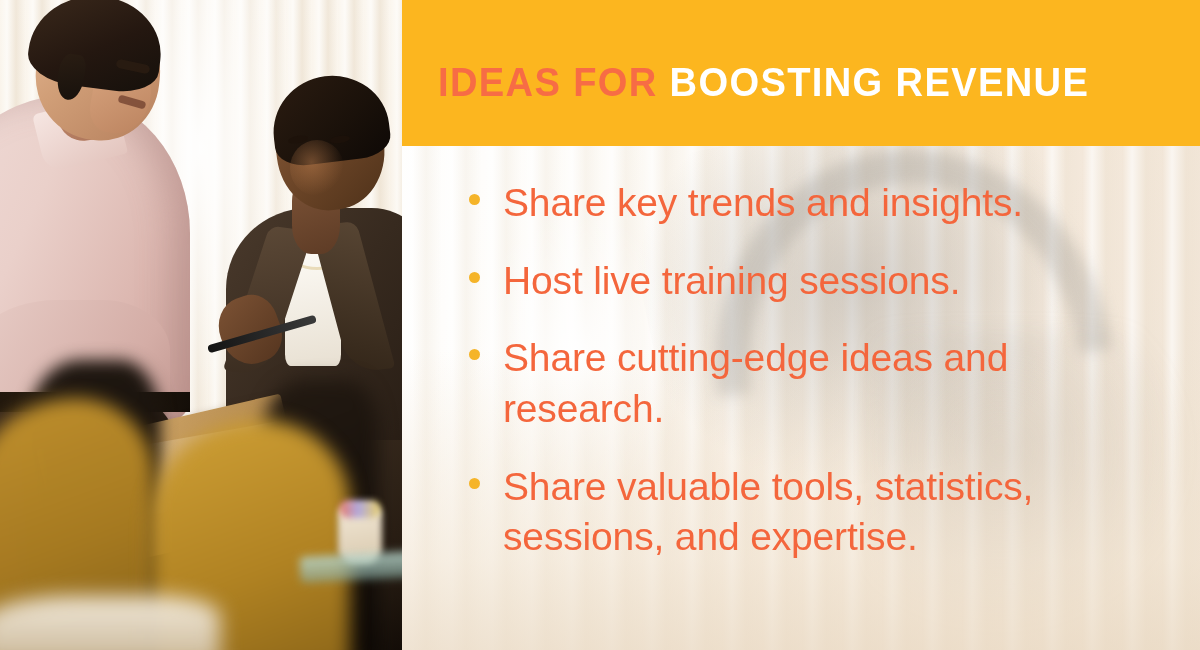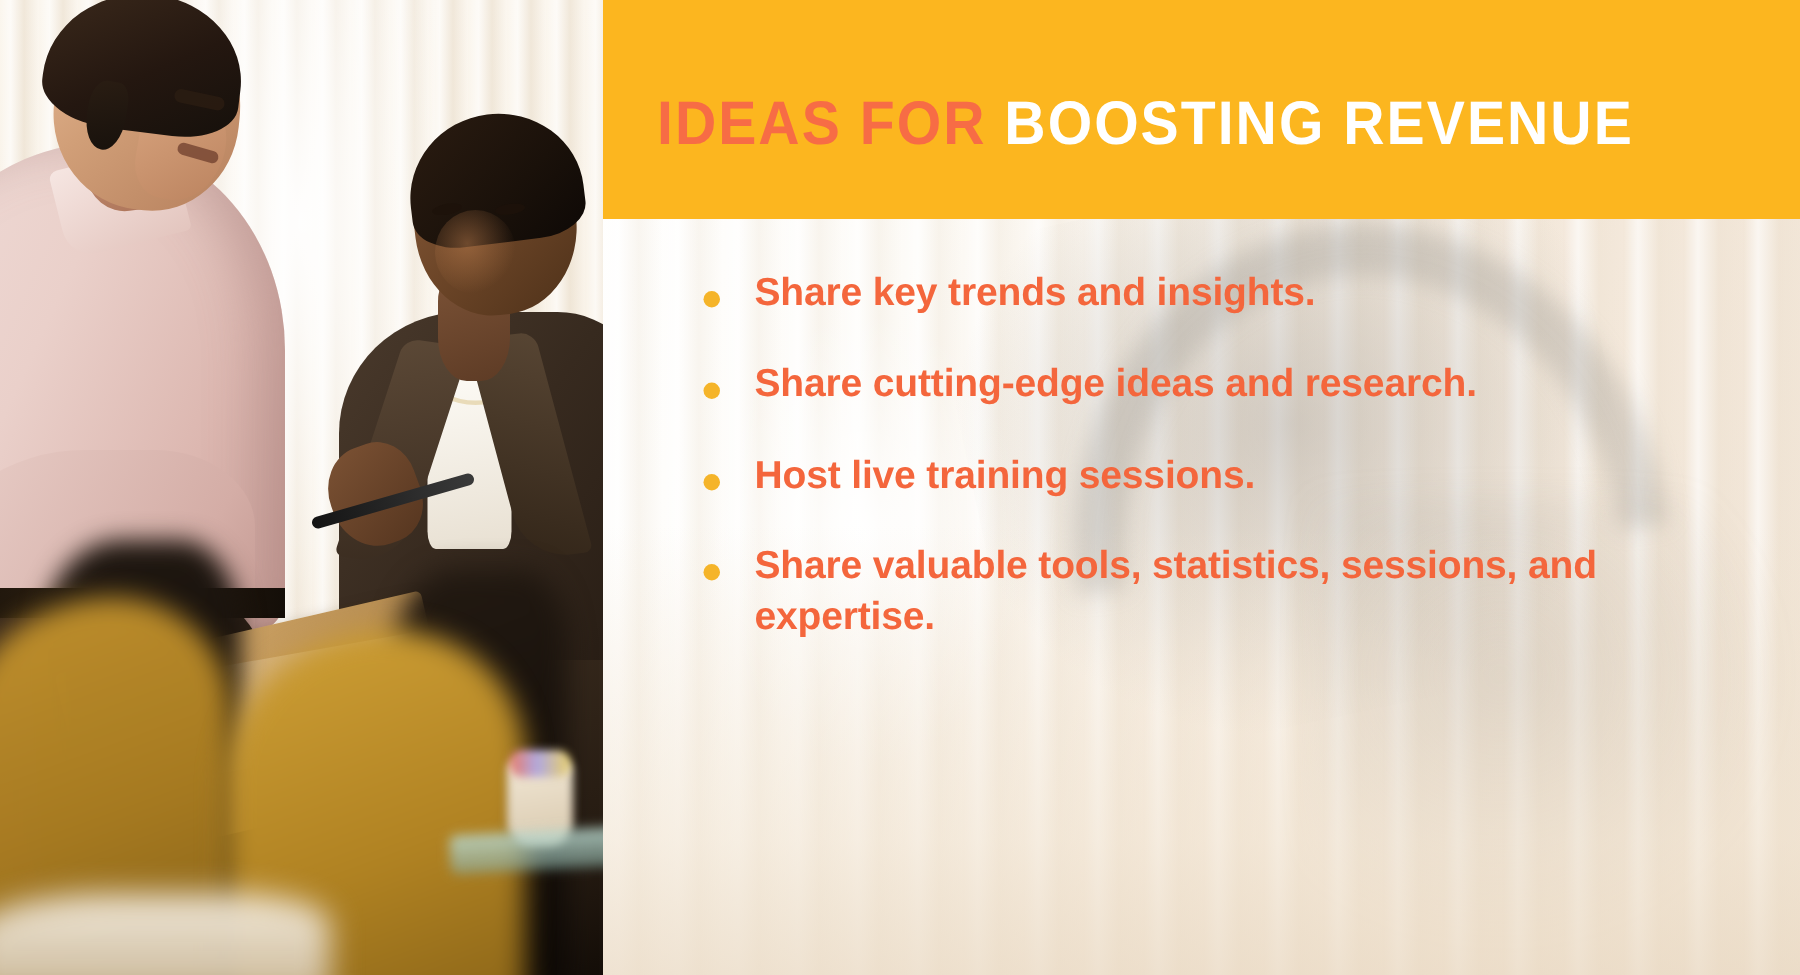--- a/index.html
+++ b/index.html
@@ -430,22 +430,22 @@
     padding: 0;
     list-style: none;
     z-index: 4;
   }
   .bullet-item {
     position: relative;
     padding-left: 41px;
     margin-bottom: 27px;
     color: #f4663c;
     font-family: "Liberation Sans", sans-serif;
-    font-size: 26px;
-    font-weight: 700;
+    font-size: 39px;
+    font-weight: 400;
     line-height: 1.30;
     letter-spacing: -0.004em;
   }
   .bullet-item:last-child { margin-bottom: 0; }
   .bullet-dot {
     position: absolute;
     left: 7px;
     top: 16px;
     width: 11px;
     height: 11px;
@@ -515,25 +515,25 @@
       <h1 class="header-title"><span class="title-accent">IDEAS FOR</span><span> </span><span class="title-main">BOOSTING REVENUE</span></h1>
     </div>
 
     <ul class="bullet-list">
       <li class="bullet-item">
         <span class="bullet-dot"></span>
         <span>Share key trends and insights.</span>
       </li>
       <li class="bullet-item">
         <span class="bullet-dot"></span>
-        <span>Share cutting-edge ideas and research.</span>
+        <span>Host live training sessions.</span>
       </li>
       <li class="bullet-item">
         <span class="bullet-dot"></span>
-        <span>Host live training sessions.</span>
+        <span>Share cutting-edge ideas and research.</span>
       </li>
       <li class="bullet-item">
         <span class="bullet-dot"></span>
         <span>Share valuable tools, statistics, sessions, and expertise.</span>
       </li>
     </ul>
   </div>
 
 </div>
 

